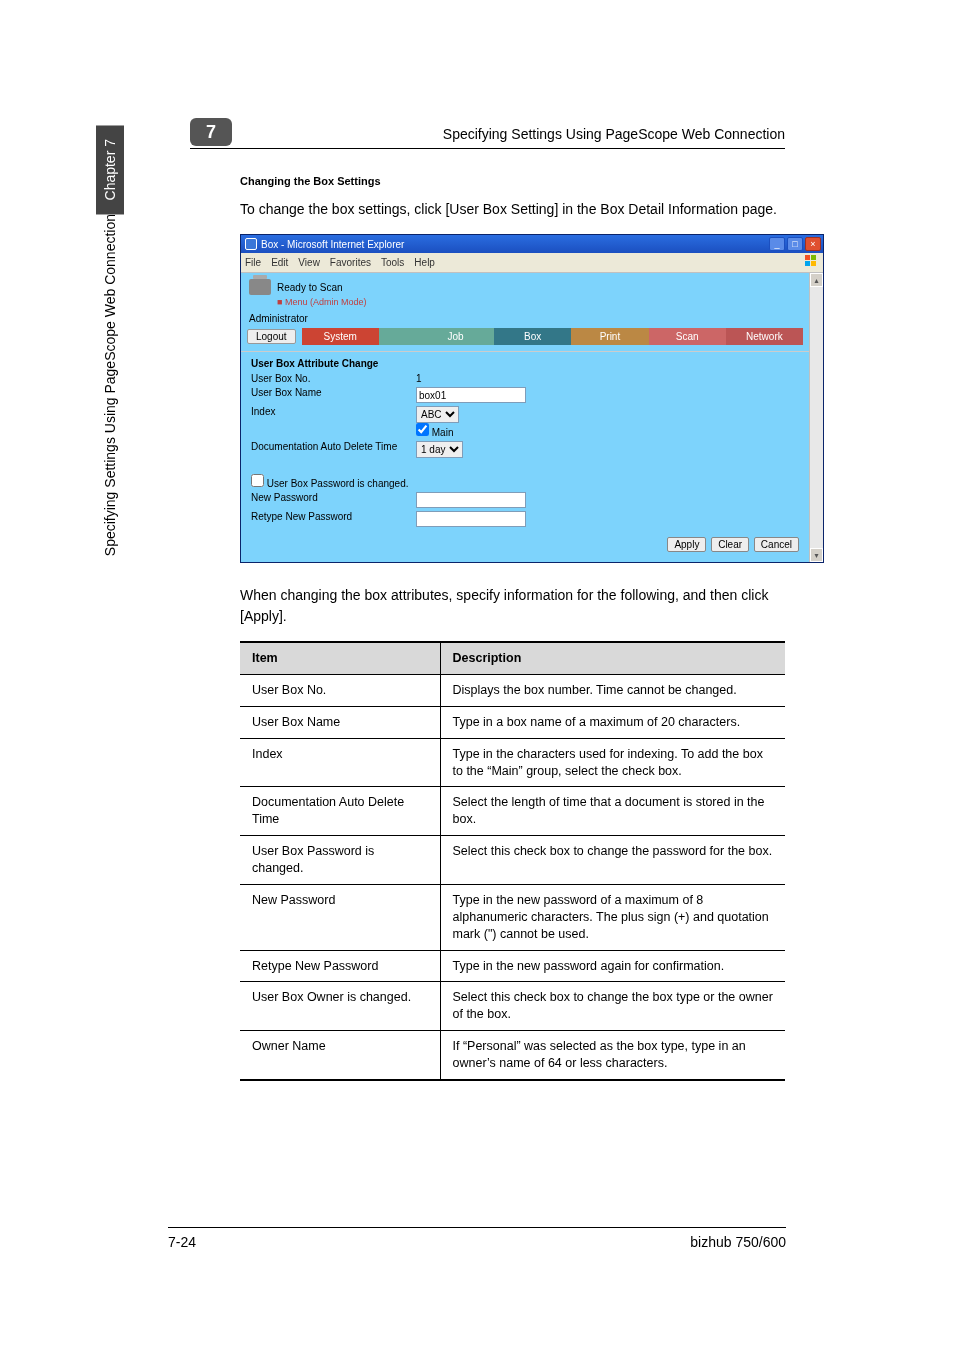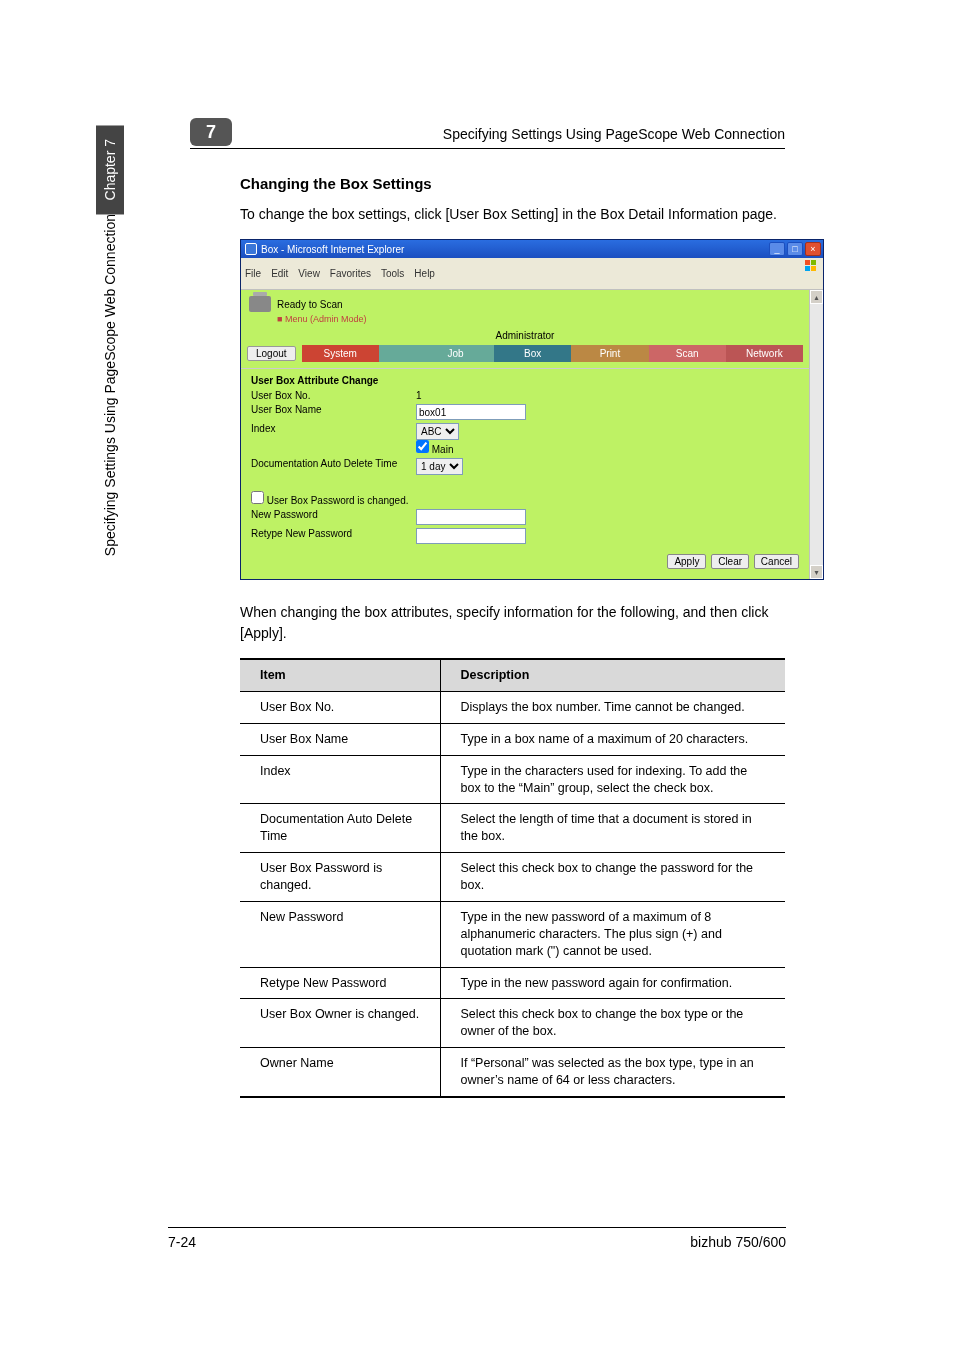--- a/index.html
+++ b/index.html
@@ -70,21 +70,21 @@
     font-size: 14px;
   }
   
   .content {
     position: absolute;
     left: 240px;
     top: 175px;
     width: 545px;
   }
   .section-title {
-    font-size: 15px;
+    font-size: 11px;
     font-weight: bold;
     margin-bottom: 12px;
   }
   .para {
     font-size: 14px;
     line-height: 1.5;
     margin-bottom: 14px;
     margin-top: 12px;
   }
   
@@ -105,40 +105,40 @@
     padding: 0 2px 0 4px;
     font-size: 10px;
   }
   .titlebar .left { display: flex; align-items: center; gap: 4px; }
   .ie-e { width: 12px; height: 12px; background: #3a76d8; border: 1px solid #fff; border-radius: 2px; display: inline-block; }
   .winbtns { display: flex; gap: 2px; }
   .winbtn { width: 16px; height: 14px; background: #5a8be8; border: 1px solid #1b4fc0; border-radius: 2px; color: #fff; font-size: 9px; display: flex; align-items: center; justify-content: center; }
   .winbtn.close { background: #e05030; border-color: #a03020; }
   .menubar {
     background: #ece9d8;
-    padding: 10px 4px;
+    padding: 4px 4px;
     font-size: 10px;
     color: #333;
     display: flex;
     gap: 10px;
     border-bottom: 1px solid #c0c0c0;
     position: relative;
   }
   .flag { position: absolute; right: 4px; top: 2px; width: 14px; height: 12px; }
   .flag span { position: absolute; width: 5px; height: 5px; }
   .flag .r { background:#f25022; left:0; top:0; } .flag .g { background:#7fba00; left:6px; top:0; }
   .flag .b { background:#00a4ef; left:0; top:6px; } .flag .y { background:#ffb900; left:6px; top:6px; }
   .browser-body { display: flex; }
-  .browser-main { flex: 1; background: #bef264; }
+  .browser-main { flex: 1; background: #7dd3fc; }
   .status-row { display:flex; align-items:center; padding: 6px 8px 2px 8px; gap: 6px; }
   .printer-icon { width: 22px; height: 16px; background: #888; border-radius: 2px; position: relative; }
   .printer-icon::before { content:''; position:absolute; top:-4px; left:4px; width:14px; height:4px; background:#aaa; border-radius:1px; }
   .status-text { font-size: 10px; }
   .status-menu { font-size: 9px; color: #c04040; margin-left: 28px; padding: 0 8px 4px 8px; }
-  .admin-label { font-size: 10px; padding: 2px 8px; text-align: center; }
+  .admin-label { font-size: 10px; padding: 2px 8px; }
   .nav-tabs { display: flex; padding: 2px 6px 6px 6px; gap: 0; align-items:center; }
   .logout-btn { background:#eee; border:1px solid #999; padding: 1px 8px; font-size:10px; margin-right: 6px; border-radius:2px; }
   .tab { flex:1; text-align:center; color:#fff; font-size:10px; padding: 3px 0; }
   .tab.system { background:#c43; }
   .tab.job { background:#6a9;padding-left:38px; }
   .tab.box { background:#378; }
   .tab.print { background:#b84; }
   .tab.scan { background:#c66; }
   .tab.network { background:#b55; }
   .panel { display:flex; border-top:1px solid #ccc; min-height: 200px; }
@@ -157,21 +157,21 @@
   .sb-btn { height:14px; background:#d4d0c8; border:1px solid #fff; font-size:8px; display:flex; align-items:center; justify-content:center; color:#555; }
 
   
   table.info {
     width: 100%;
     border-collapse: collapse;
     font-size: 12.5px;
   }
   table.info th, table.info td {
     border-bottom: 1px solid #000;
-    padding: 7px 20px;
+    padding: 7px 12px;
     text-align: left;
     vertical-align: top;
     line-height: 1.35;
   }
   table.info thead th {
     background: #d9d9d9;
     font-weight: bold;
     border-top: 2px solid #000;
     border-bottom: 1px solid #000;
   }

